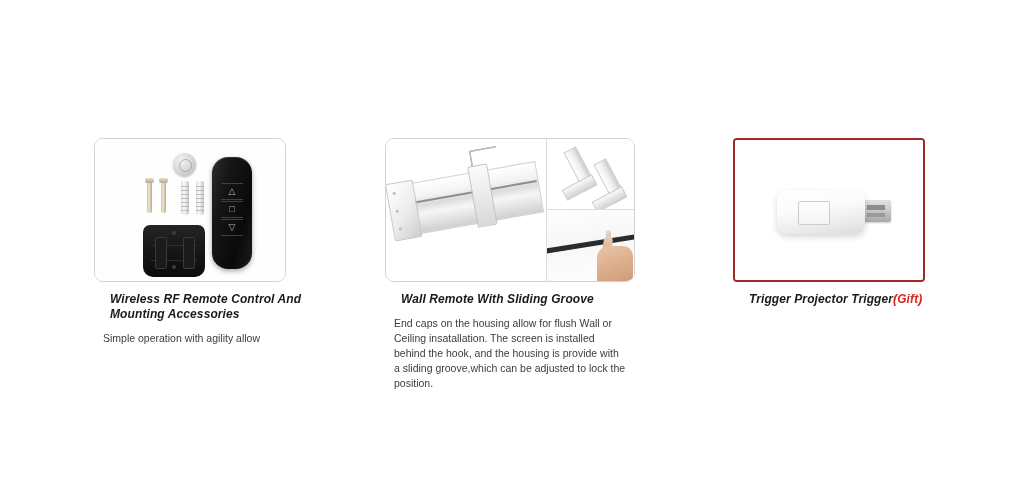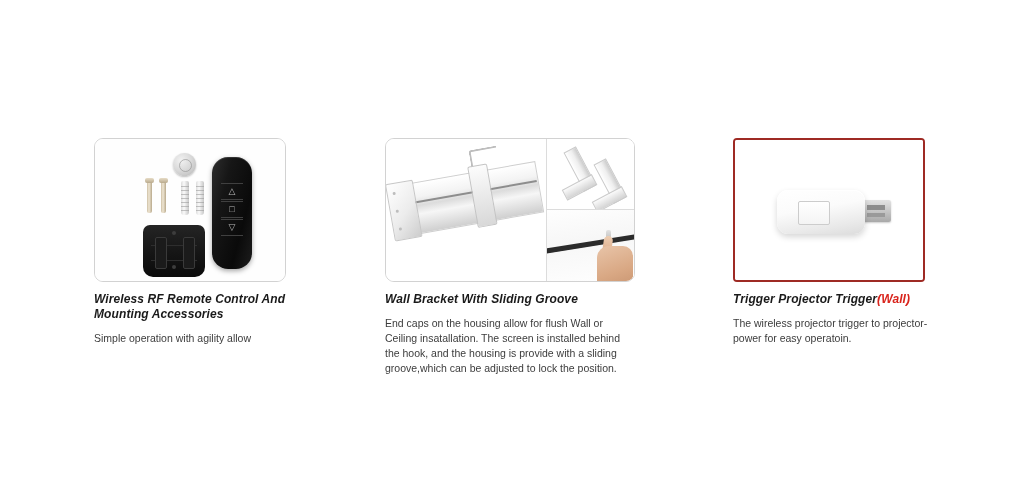--- a/index.html
+++ b/index.html
@@ -272,32 +272,32 @@
     background: #9a9a9a;
   }
 
   
   .caption { position: absolute; top: 292px; }
   .cap-1 { left: 94px;  width: 210px; }
   .cap-2 { left: 385px; width: 250px; }
   .cap-3 { left: 733px; width: 210px; }
 
   .feature-title {
-    margin: 0 0 9px 0;
+    margin: 0 0 9px 16px;
     font-family: "Liberation Sans", sans-serif;
     font-size: 12px;
     font-weight: bold;
     font-style: italic;
     color: #1a1a1a;
     line-height: 1.25;
     letter-spacing: .1px;
   }
   .gift { color: #d9251d; }
   .feature-desc {
-    margin: 0;
+    margin: 9px;
     font-family: "Liberation Sans", sans-serif;
     font-size: 10.5px;
     font-weight: normal;
     color: #3c3c3c;
     line-height: 1.42;
   }
 </style>
 </head>
 <body>
 
@@ -366,33 +366,32 @@
           <span class="pull"></span>
           <span class="finger"></span>
           <span class="hand"></span>
         </div>
 
       </div>
     </div>
   </div>
 
   <div class="caption cap-2">
-    <p class="feature-title">Wall Bracket With Sliding Groove</p>
+    <p class="feature-title">Wall Remote With Sliding Groove</p>
     <p class="feature-desc">End caps on the housing allow for flush Wall or Ceiling insatallation. The screen is installed behind the hook, and the housing is provide with a sliding groove,which can be adjusted to lock the position.</p>
   </div>
 
   <div class="feature-card card-3">
     <div class="photo-frame accent">
       <div class="scene3">
         <div class="usb-plug"></div>
         <div class="dongle">
           <span class="face"></span>
         </div>
       </div>
     </div>
   </div>
 
   <div class="caption cap-3">
-    <p class="feature-title"><span>Trigger Projector Trigger</span><span class="gift">(Wall)</span></p>
-    <p class="feature-desc">The wireless projector trigger to projector-power for easy operatoin.</p>
+    <p class="feature-title"><span>Trigger Projector Trigger</span><span class="gift">(Gift)</span></p>
   </div>
 
 </div>
 
 </body></html>

